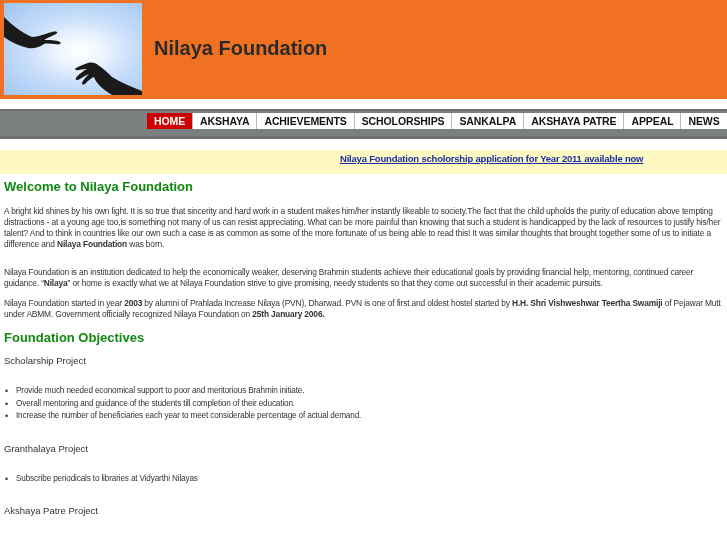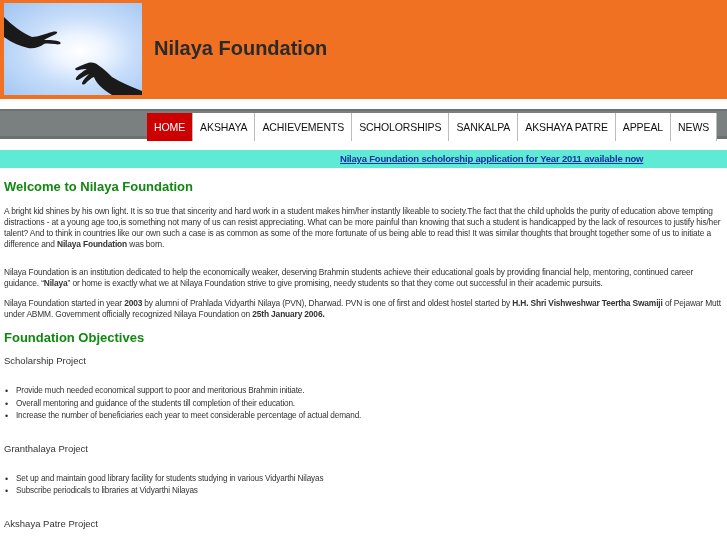--- a/index.html
+++ b/index.html
@@ -7,25 +7,25 @@
   body { font-family: "Liberation Sans", sans-serif; color: #333333; position: relative; }
 
   .header { position: absolute; left: 0; top: 0; width: 727px; height: 99px; background: #f07122; }
   .logo { position: absolute; left: 4px; top: 3px; width: 138px; height: 92px; overflow: hidden;
     background: radial-gradient(ellipse at 55% 52%, #ffffff 0%, #eef5ff 22%, #c8defa 50%, #9fc4f2 100%); }
   .site-title { position: absolute; left: 154px; top: 37px; font-size: 20px; font-weight: bold; color: #2a2a2a; }
 
   .nav { position: absolute; left: 0; top: 109px; width: 727px; height: 30px; background: #7a7f80;
     border-top: 2px solid #6b7071; border-bottom: 3px solid #6b7071; }
   .nav-items { position: absolute; left: 147px; top: 2px; height: 24px; display: flex; }
-  .nav-item { height: 28px; background: #ffffff; border-right: 1px solid #bbbbbb; font-size: 10.5px; font-weight: normal;
+  .nav-item { height: 16px; background: #ffffff; border-right: 1px solid #bbbbbb; font-size: 10.5px; font-weight: bold;
     color: #111; display: flex; align-items: center; padding: 4px 7px; white-space: nowrap; letter-spacing: -0.1px; cursor: pointer; }
   .nav-item.active { background: #cc0000; color: #ffffff; }
 
-  .announce { position: absolute; left: 0; top: 150px; width: 727px; height: 18px; background: #5eead4;
+  .announce { position: absolute; left: 0; top: 150px; width: 727px; height: 24px; background: #fef9c3;
     text-align: center; }
   .announce a { position: absolute; left: 340px; top: 3px; font-size: 9.5px; font-weight: bold; color: #1b2fa0; text-decoration: underline; letter-spacing: -0.2px; }
 
   .content { position: absolute; left: 4px; top: 179px; width: 718px; }
   h1.welcome { font-size: 13px; color: #118811; font-weight: bold; margin-bottom: 12px; }
   h2.objectives { font-size: 13px; color: #118811; font-weight: bold; margin-top: 10px; margin-bottom: 10px; }
   p { font-size: 8.4px; line-height: 11px; color: #333; letter-spacing: -0.15px; }
   p.para1 { margin-bottom: 17px; }
   p.para2 { margin-bottom: 9px; }
   .project-title { font-size: 9.5px; color: #333; margin-bottom: 19px; }
@@ -64,31 +64,30 @@
   <a href="#">Nilaya Foundation scholorship application for Year 2011 available now</a>
 </div>
 
 <div class="content">
   <h1 class="welcome">Welcome to Nilaya Foundation</h1>
 
   <p class="para1"><span>A bright kid shines by his own light. It is so true that sincerity and hard work in a student makes him/her instantly likeable to society.The fact that the child upholds the purity of education above tempting distractions - at a young age too,is something not many of us can resist appreciating. What can be more painful than knowing that such a student is handicapped by the lack of resources to justify his/her talent? And to think in countries like our own such a case is as common as some of the more fortunate of us being able to read this! It was similar thoughts that brought together some of us to initiate a difference and </span><b>Nilaya Foundation</b><span> was born.</span></p>
 
   <p class="para2"><span>Nilaya Foundation is an institution dedicated to help the economically weaker, deserving Brahmin students achieve their educational goals by providing financial help, mentoring, continued career guidance. “</span><b>Nilaya</b><span>” or home is exactly what we at Nilaya Foundation strive to give promising, needy students so that they come out successful in their academic pursuits.</span></p>
 
-  <p class="para3"><span>Nilaya Foundation started in year </span><b>2003</b><span> by alumni of Prahlada Vidyarthi Nilaya (PVN), Dharwad. PVN is one of first and oldest hostel started by </span><b>H.H. Shri Vishweshwar Teertha Swamiji</b><span> of Pejawar Mutt under ABMM. Government officially recognized Nilaya Foundation on </span><b>25th January 2006.</b></p>
+  <p class="para3"><span>Nilaya Foundation started in year </span><b>2003</b><span> by alumni of Prahlada Increase Nilaya (PVN), Dharwad. PVN is one of first and oldest hostel started by </span><b>H.H. Shri Vishweshwar Teertha Swamiji</b><span> of Pejawar Mutt under ABMM. Government officially recognized Nilaya Foundation on </span><b>25th January 2006.</b></p>
 
   <h2 class="objectives">Foundation Objectives</h2>
 
   <div class="project-title">Scholarship Project</div>
   <ul>
     <li>Provide much needed economical support to poor and meritorious Brahmin initiate.</li>
     <li>Overall mentoring and guidance of the students till completion of their education.</li>
     <li>Increase the number of beneficiaries each year to meet considerable percentage of actual demand.</li>
   </ul>
 
   <div class="project-title">Granthalaya Project</div>
   <ul>
-    <li>Set up and maintain good library facility for students studying in various Vidyarthi Nilayas</li>
     <li>Subscribe periodicals to libraries at Vidyarthi Nilayas</li>
   </ul>
 
   <div class="project-title">Akshaya Patre Project</div>
 </div>
 
 </body></html>

